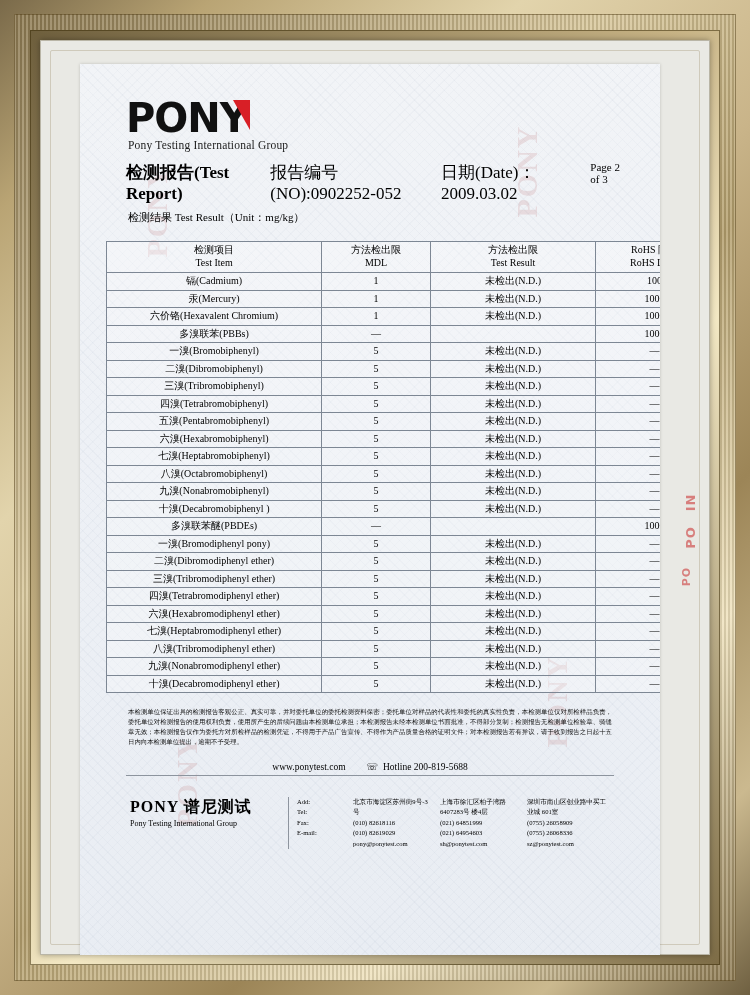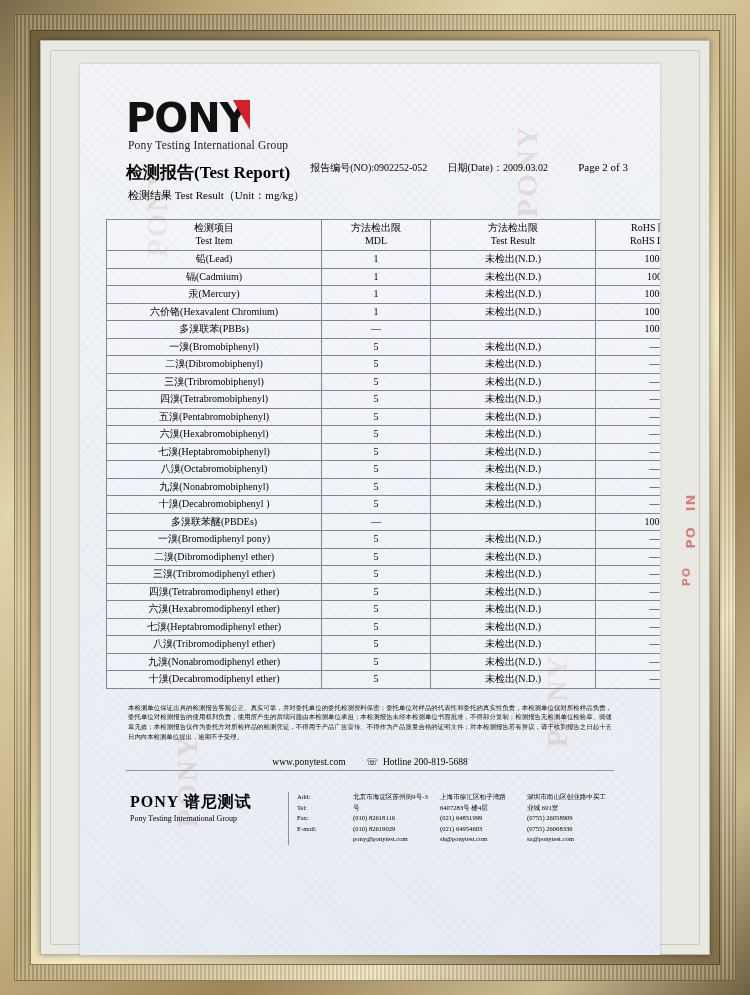--- a/index.html
+++ b/index.html
@@ -83,21 +83,21 @@
   .logo-sub{
     font-family:"Liberation Serif",serif;font-size:11.5px;color:#1a1a1a;
     letter-spacing:.2px;margin-top:1px;margin-left:2px;
   }
   
   .title-row{
     display:flex;align-items:flex-start;gap:20px;
     margin:10px 0 2px 20px;
   }
   .title-cn{font-size:17px;font-weight:700;color:#000;font-family:"Liberation Serif",serif;}
-  .title-meta{font-size:10px;color:#000;padding-bottom:2px;}
+  .title-meta{font-size:17px;color:#000;padding-bottom:2px;}
   .title-page{font-size:11px;color:#000;padding-bottom:2px;margin-left:auto;margin-right:6px;}
   .result-line{
     font-size:11px;margin:4px 0 16px 22px;color:#000;
   }
   
   table{
     border-collapse:collapse;width:608px;margin:0 auto;
     font-size:10px;color:#000;background:rgba(255,255,255,.25);
   }
   th,td{
@@ -191,26 +191,20 @@
                     <span class="hdr-cn">方法检出限</span>
                     <span class="hdr-en">Test Result</span>
                   </th>
                   <th>
                     <span class="hdr-cn">RoHS 限量</span>
                     <span class="hdr-en">RoHS Limit</span>
                   </th>
                 </tr>
               </thead>
               <tbody id="tbody">
-                  <tr>
-                    <td>铅(Lead)</td>
-                    <td>1</td>
-                    <td>未检出(N.D.)</td>
-                    <td>1000</td>
-                  </tr>
                   <tr>
                     <td>镉(Cadmium)</td>
                     <td>1</td>
                     <td>未检出(N.D.)</td>
                     <td>100</td>
                   </tr>
                   <tr>
                     <td>汞(Mercury)</td>
                     <td>1</td>
                     <td>未检出(N.D.)</td>

